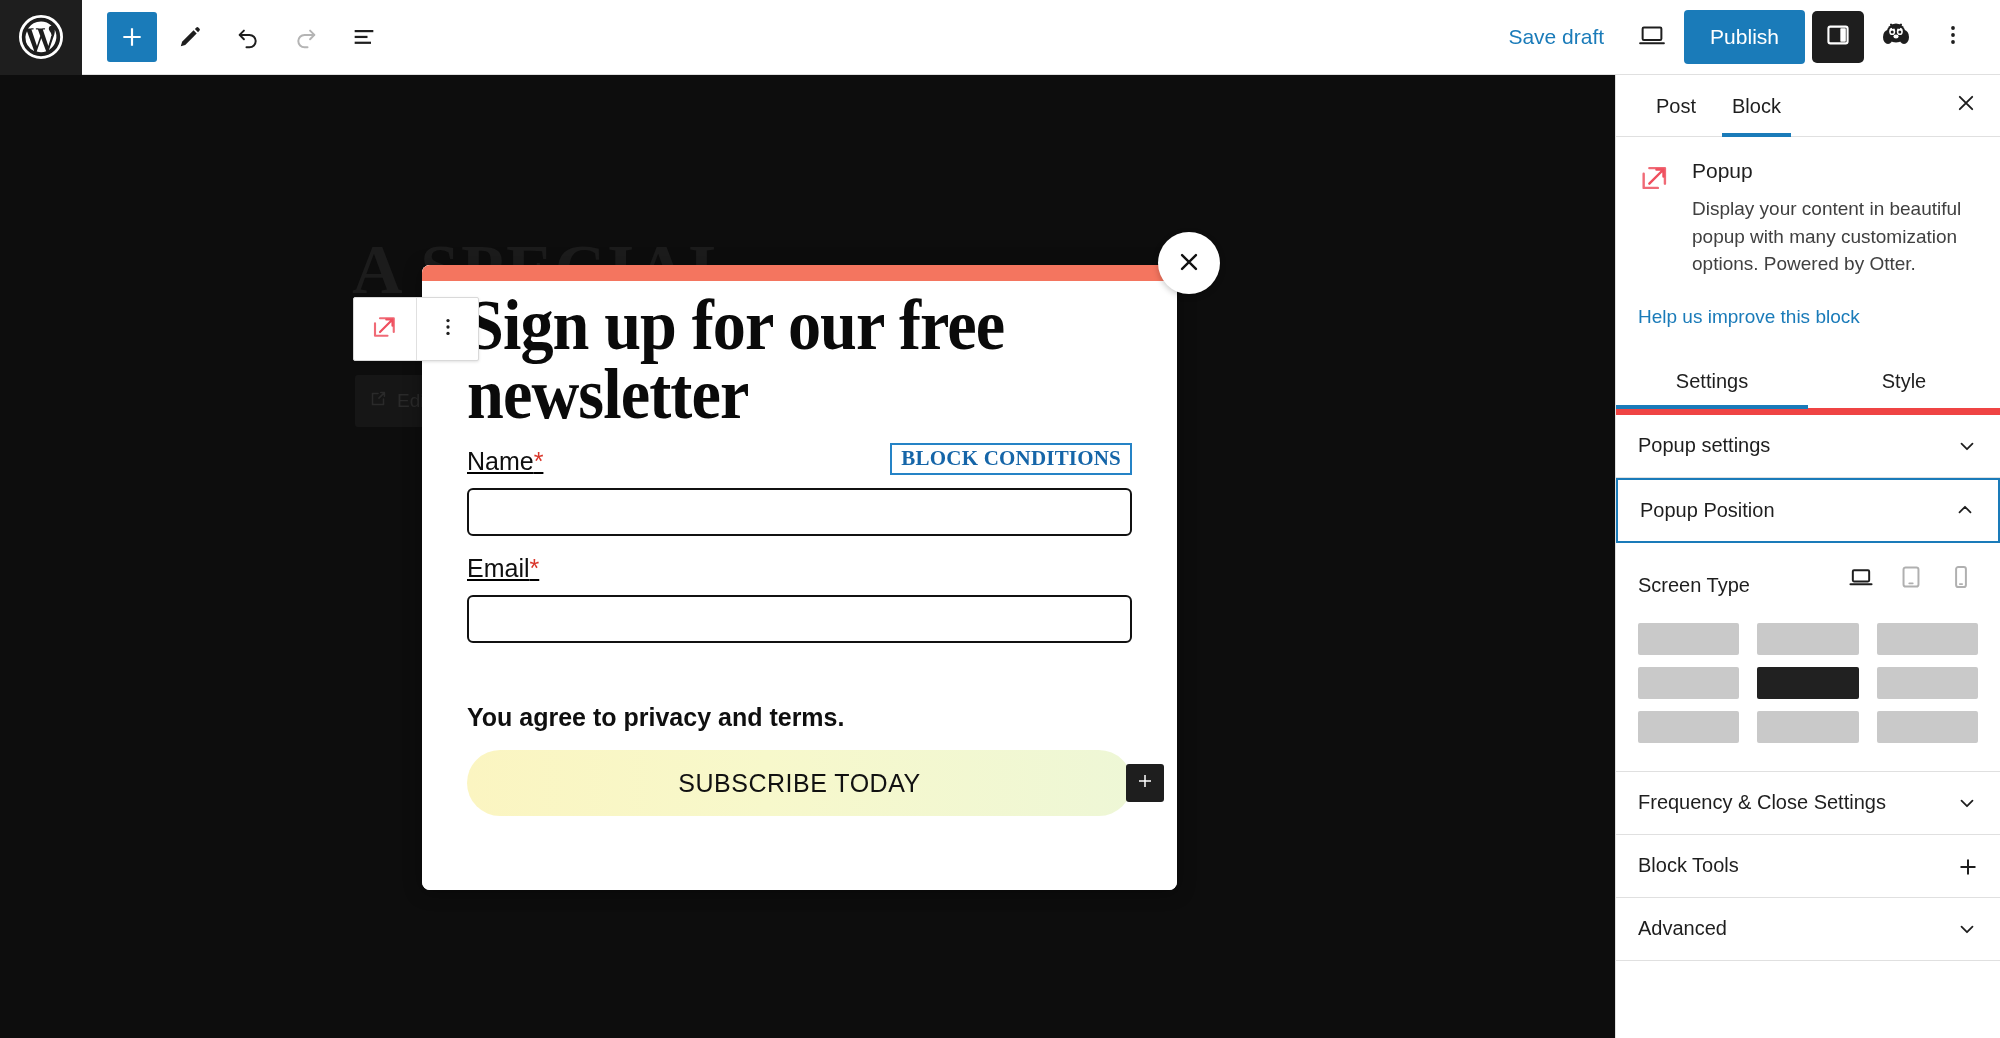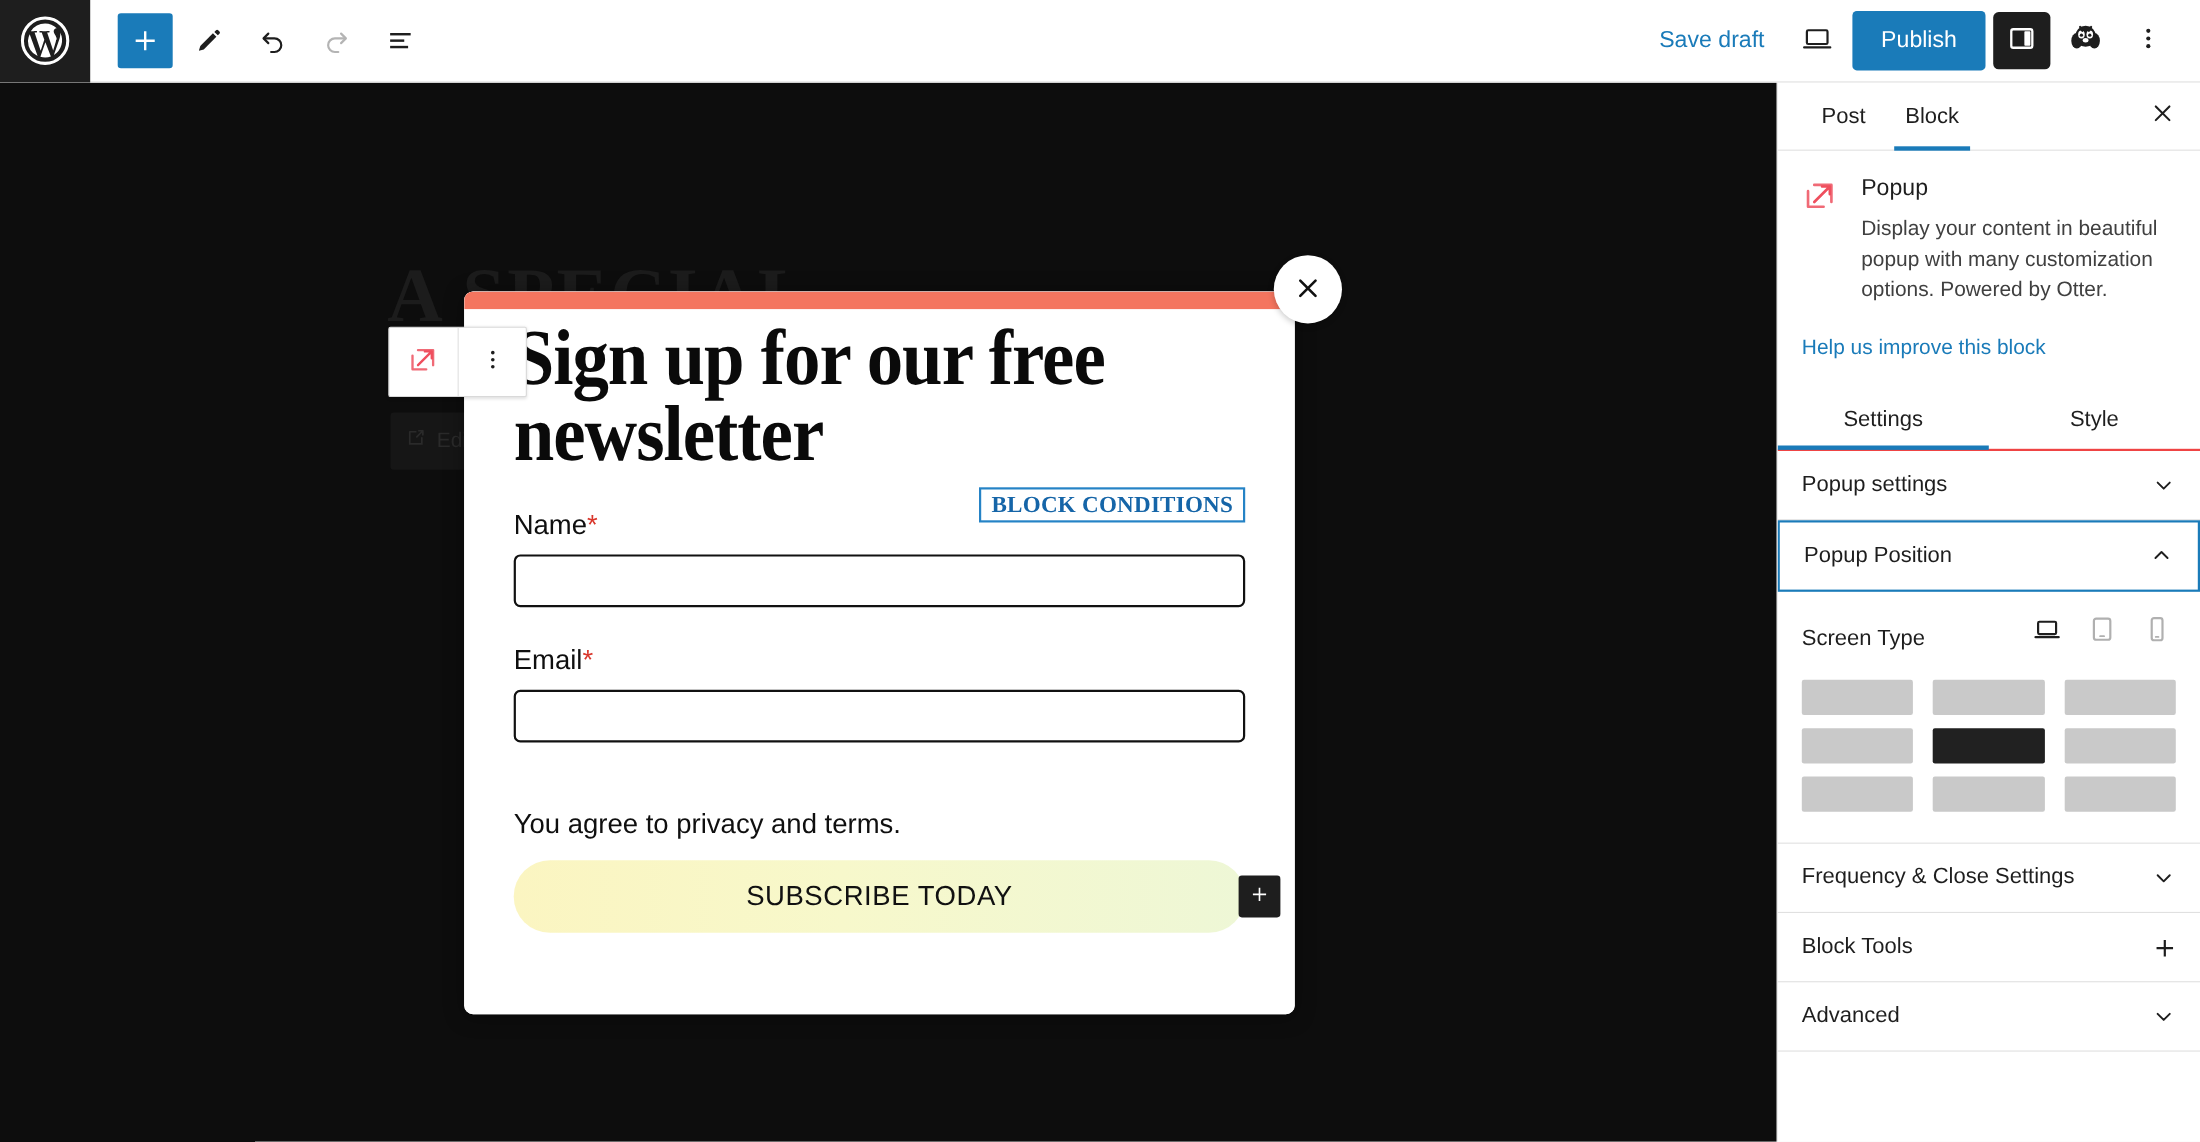--- a/index.html
+++ b/index.html
@@ -79,29 +79,29 @@
   .popup-title {
     font-family: "Liberation Serif", serif; font-weight: 700;
     font-size: 72px; line-height: .96; letter-spacing: -1px;
     color: #0a0a0a; margin: 6px 0 0 0;
     transform: scaleX(0.92); transform-origin: left center;
   }
   .popup-desc {
     font-size: 25px; line-height: 1.42; color: #0f0f0f; margin-top: 34px;
     max-width: 600px;
   }
-  .field { margin-top: 34px; }
+  .field { margin-top: 18px; text-decoration: underline; }
   .field-label { font-size: 25px; color: #0f0f0f; }
   .req { color: #d9362b; }
   .field-input {
     display: block; width: 100%; height: 48px; margin-top: 12px;
     border: 2px solid #111; border-radius: 6px; background: #fff;
     font-size: 22px; padding: 0 12px; font-family: "Liberation Sans", sans-serif;
   }
-  .agree { font-size: 25px; color: #0f0f0f; margin-top: 60px; }
+  .agree { font-size: 25px; color: #0f0f0f; margin-top: 60px; font-weight: bold; }
   .subscribe-row { margin-top: 18px; position: relative; }
   .subscribe-btn {
     display: block; width: 100%; height: 66px; border: none; cursor: pointer;
     border-radius: 34px;
     background: linear-gradient(90deg, #fbf5c1 0%, #f7f8cb 45%, #eef7d6 100%);
     font-size: 25px; letter-spacing: .5px; color: #111;
     font-family: "Liberation Sans", sans-serif;
   }
   .appender {
     position: absolute; right: -32px; top: 50%; transform: translateY(-50%);
@@ -161,21 +161,21 @@
 
   .sb-blockinfo { padding: 22px 24px 10px 22px; display: flex; gap: 16px; }
   .sb-block-icon { flex: 0 0 38px; padding-top: 2px; }
   .sb-block-name { font-size: 21px; color: #1e1e1e; margin-bottom: 12px; }
   .sb-block-desc { font-size: 19px; line-height: 1.45; color: #404040; }
   .sb-help {
     color: #1a7bb9; font-size: 19px; padding: 18px 24px 0 22px; cursor: pointer;
     display: inline-block;
   }
 
-  .sb-subtabs { display: flex; margin-top: 26px; border-bottom: 2px solid #ef4444; }
+  .sb-subtabs { display: flex; margin-top: 26px; border-bottom: 7px solid #ef4444; }
   .sb-subtab {
     flex: 1 1 50%; text-align: center; height: 54px; line-height: 54px;
     font-size: 20px; color: #1e1e1e; cursor: pointer; position: relative;
   }
   .sb-subtab.active::after {
     content:""; position:absolute; left:0; right:0; bottom:-1px; height:4px; background:#1a7bb9;
   }
 
   .panel-head {
     height: 63px; display: flex; align-items: center; justify-content: space-between;

